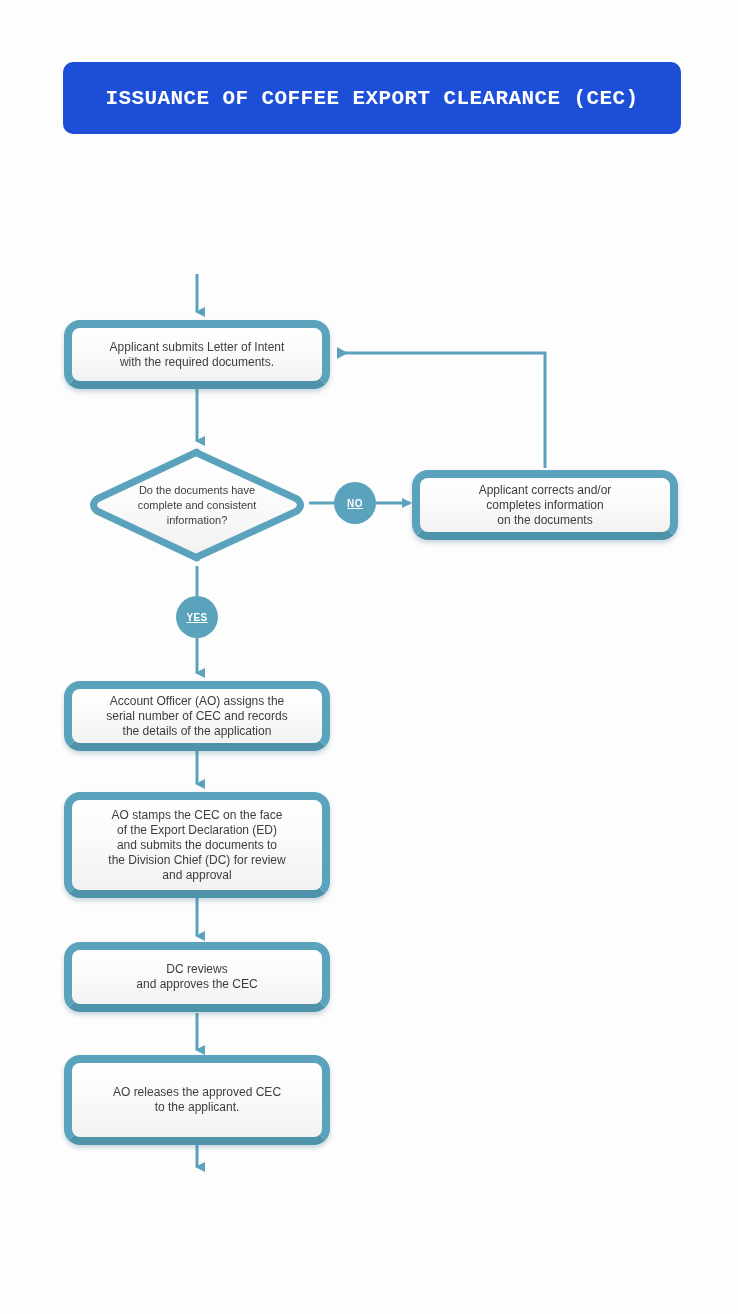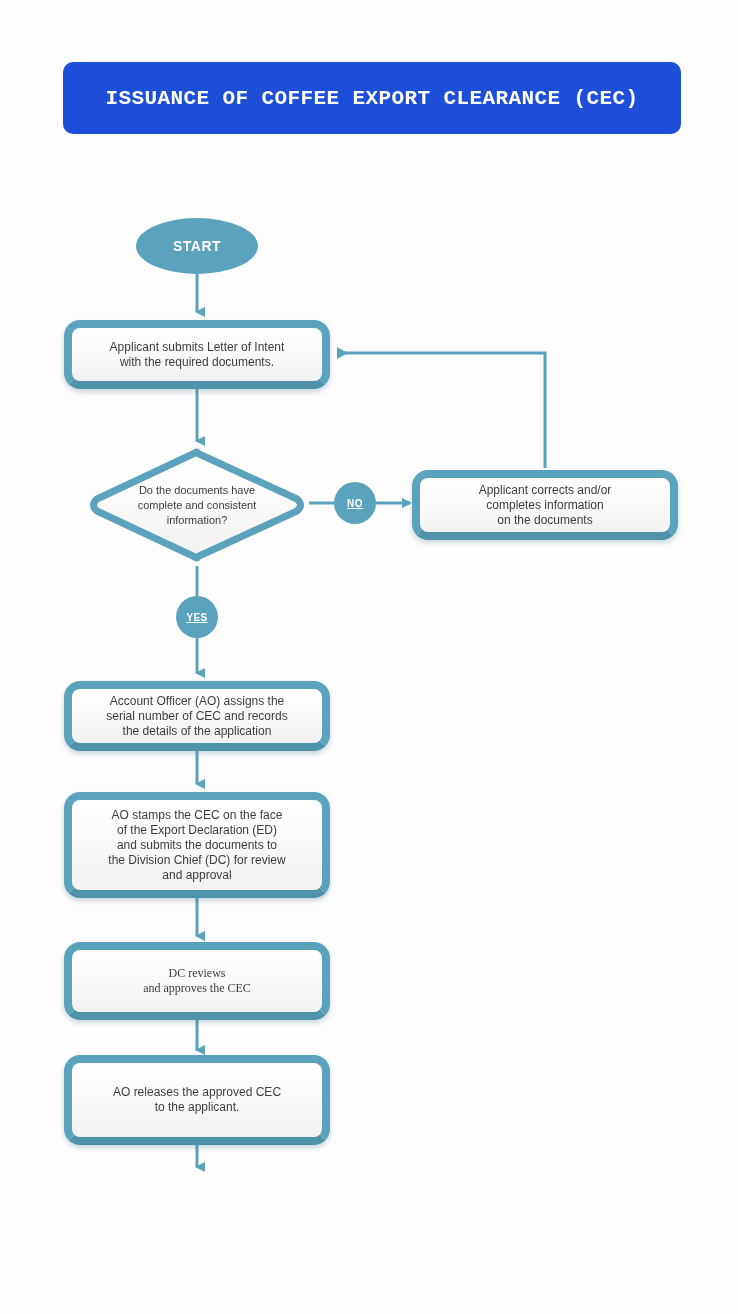--- a/index.html
+++ b/index.html
@@ -179,23 +179,20 @@
 
     <line x1="197" y1="1013" x2="197" y2="1050" stroke="#5ba3bd" stroke-width="3" marker-end="url(#arrowDown)"></line>
 
     <line x1="197" y1="1125" x2="197" y2="1167" stroke="#5ba3bd" stroke-width="3" marker-end="url(#arrowDown)"></line>
   </svg>
 
   <div class="title-banner">
     <div class="title-text">ISSUANCE OF COFFEE EXPORT CLEARANCE (CEC)</div>
   </div>
 
-  <div class="terminator" style="left:136px; top:218px;">
-    <span>START</span>
-  </div>
 
   <div class="process" style="left:64px; top:320px; width:266px; height:69px;">
     <div class="ptext">Applicant submits Letter of Intent
 with the required documents.</div>
   </div>
 
   <div class="decision-wrap" style="left:85px; top:447px;">
     <div class="decision-shape">
       <svg width="224" height="116" viewBox="0 0 224 116">
         <path d="M112 6 L212 52 Q219 58 212 64 L112 110 Q112 112 110 110 L12 64 Q5 58 12 52 L110 6 Q112 4 112 6 Z" fill="url(#diamondFill)" stroke="#5ba3bd" stroke-width="7" stroke-linejoin="round"></path>
@@ -234,21 +231,21 @@
   </div>
 
   <div class="process" style="left:64px; top:792px; width:266px; height:106px;">
     <div class="ptext">AO stamps the CEC on the face
 of the Export Declaration (ED)
 and submits the documents to
 the Division Chief (DC) for review
 and approval</div>
   </div>
 
-  <div class="process" style="left:64px; top:942px; width:266px; height:78px;font-family:Liberation Serif, serif;">
+  <div class="process" style="left:64px; top:942px; width:266px; height:70px;">
     <div class="ptext">DC reviews
 and approves the CEC</div>
   </div>
 
   <div class="process" style="left:64px; top:1055px; width:266px; height:90px;">
     <div class="ptext">AO releases the approved CEC
 to the applicant.</div>
   </div>
 
 

